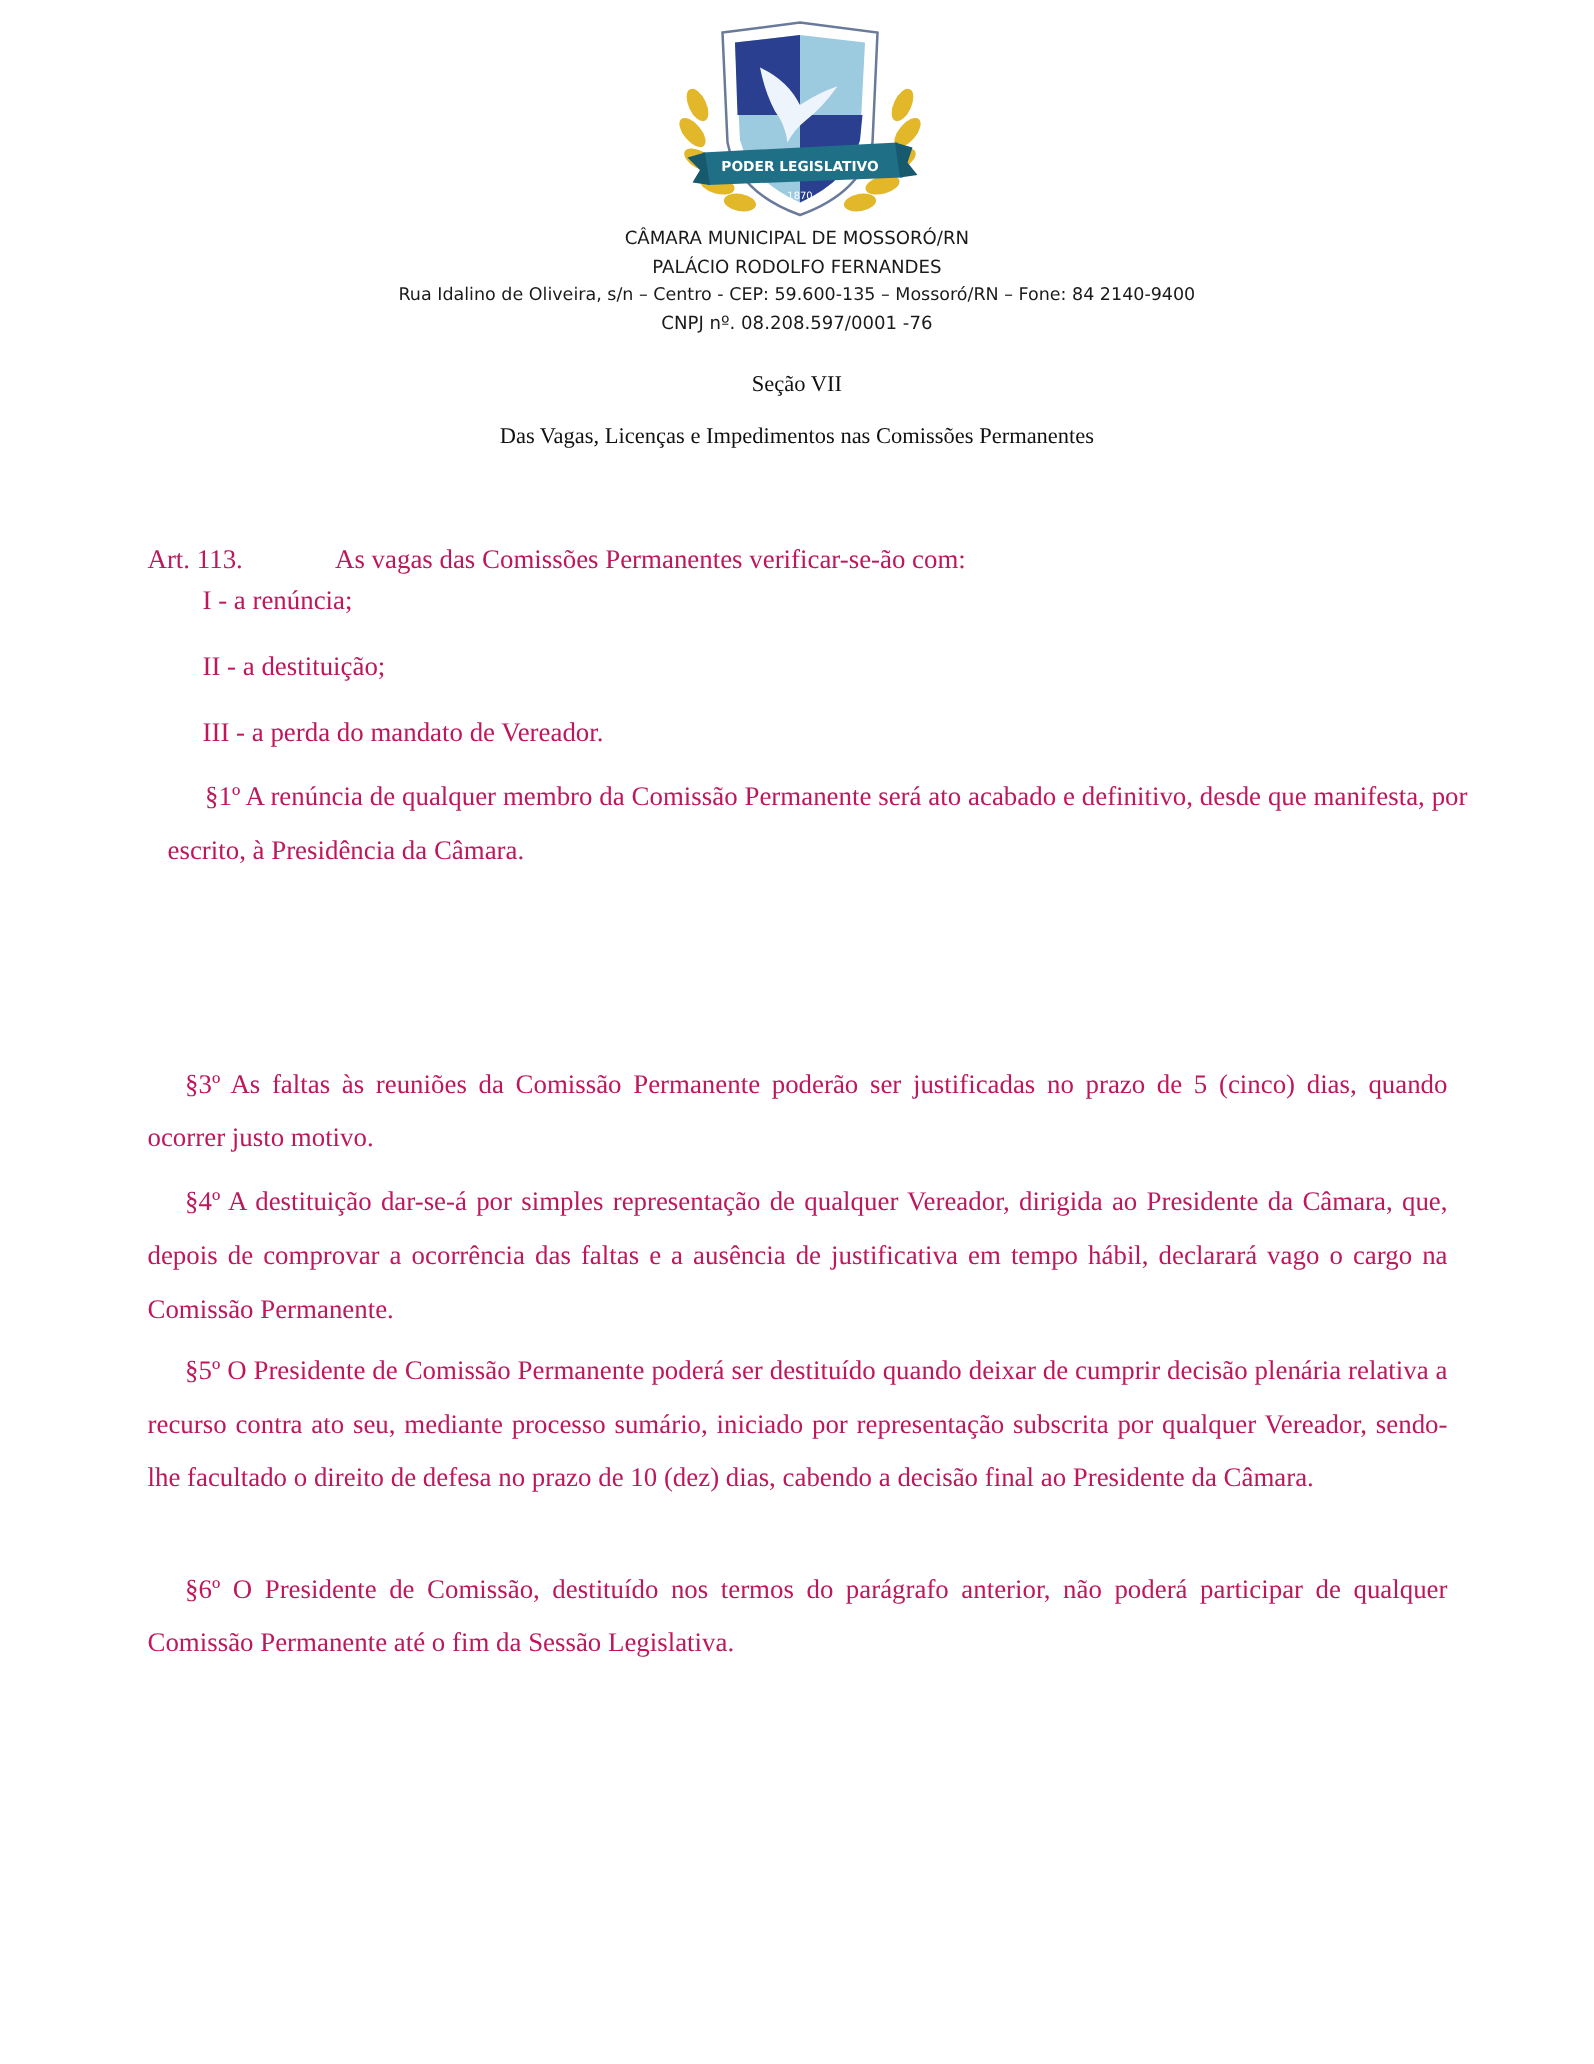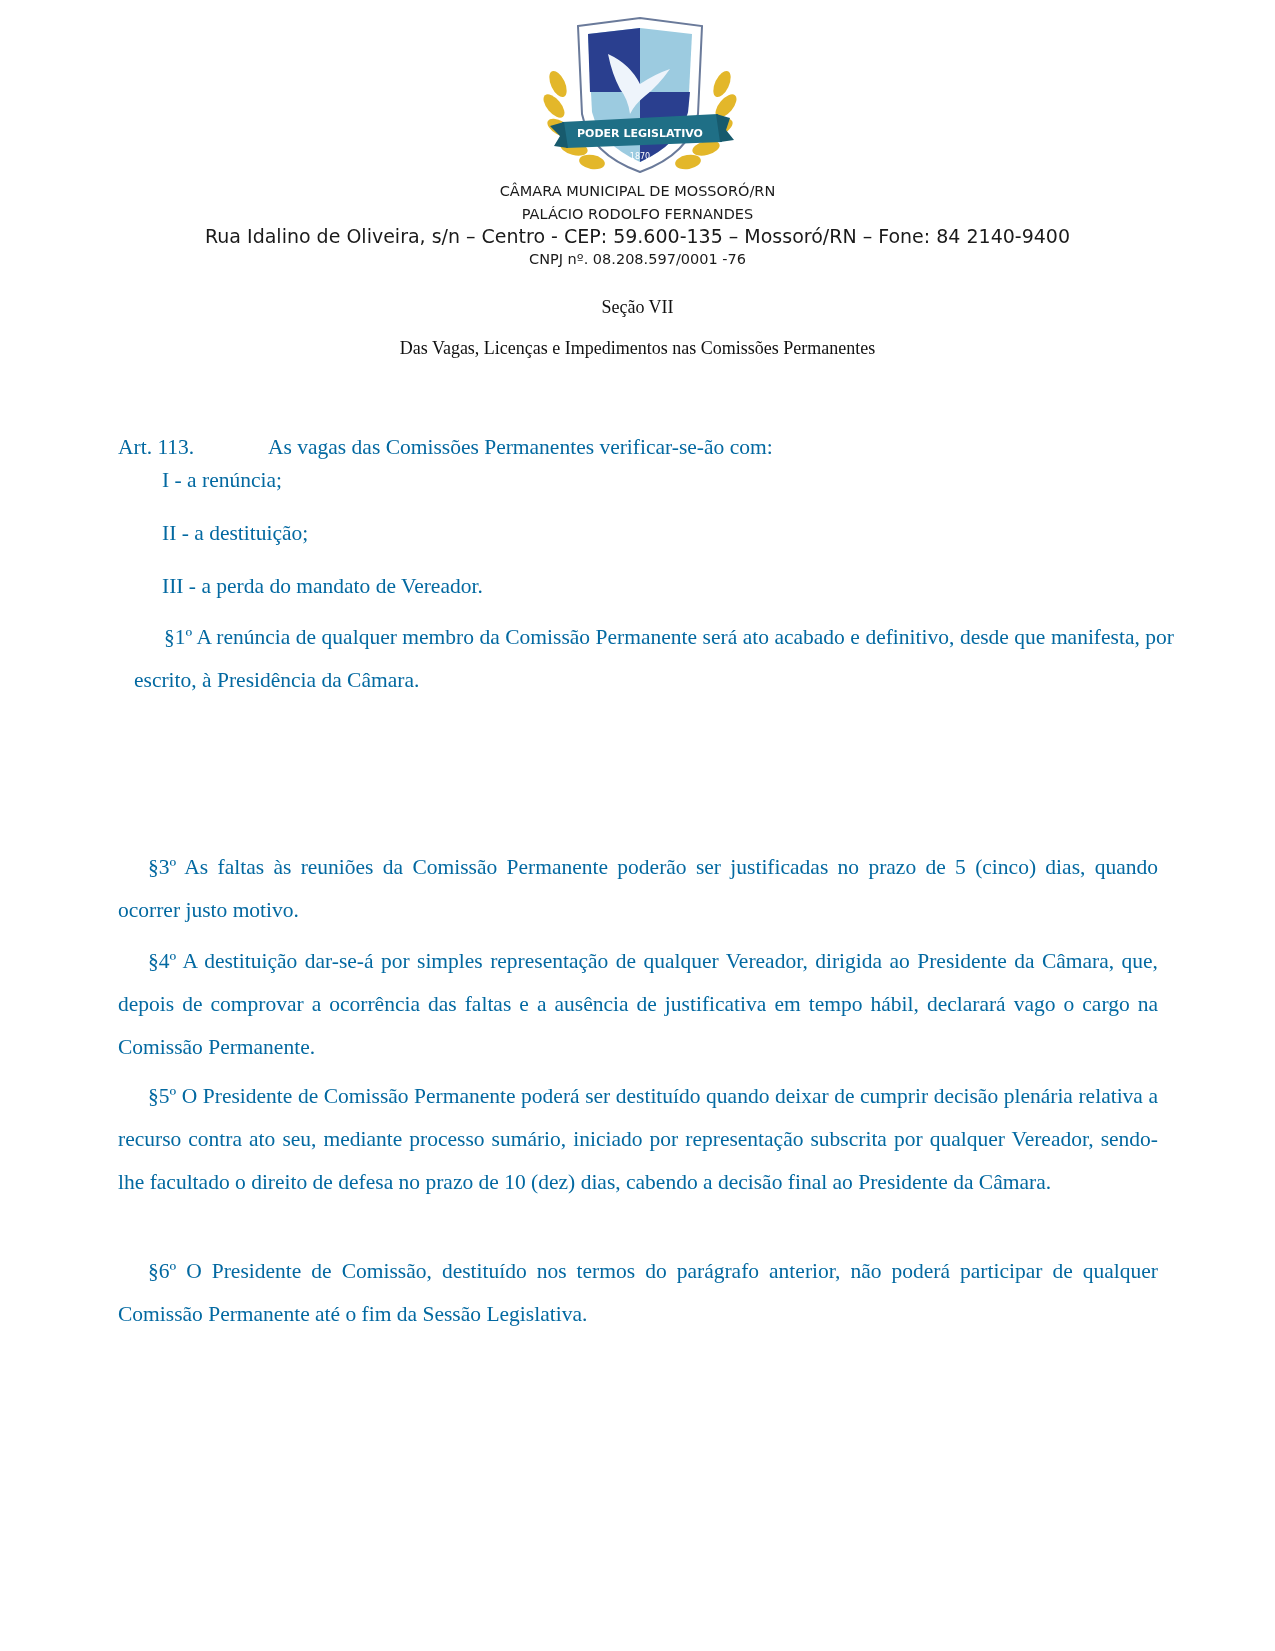--- a/index.html
+++ b/index.html
@@ -2,24 +2,24 @@
 <html><head>
   <meta charset="utf-8">
   <style>
     html, body { margin: 0; padding: 0; background: #ffffff; }
     body { width: 1275px; height: 1651px; position: relative; overflow: hidden; color: #111; }
     .page { position: absolute; left: 0; top: 0; width: 1275px; height: 1357px; }
     .logo { position: absolute; left: 540px; top: 14px; width: 200px; height: 165px; }
     .letterhead { position: absolute; left: 0; top: 180px; width: 1275px; text-align: center;
       font-family: "DejaVu Sans", sans-serif; font-weight: normal; font-size: 14.5px; line-height: 22.5px; color: #1a1a1a; }
     .lh-line { display: block; }
-    .lh-address { font-size: 19px; }
+    .lh-address { font-size: 14px; }
     .section-title { position: absolute; left: 0; width: 1275px; text-align: center;
       font-family: "Liberation Serif", serif; font-size: 18px; color: #111; margin-top: 15px; }
-    .body-text { font-family: "Liberation Serif", serif; font-size: 21.5px; color: #0369a1; }
+    .body-text { font-family: "Liberation Serif", serif; font-size: 21.5px; color: #be185d; }
     .art { position: absolute; left: 118px; top: 435px; }
     .art-num { display: inline-block; width: 150px; }
     .item { position: absolute; left: 162px; text-align: right; }
     .para { position: absolute; left: 118px; width: 1040px; text-align: justify; line-height: 43px; text-indent: 30px; }
   </style>
 </head>
 <body>
 
 <div class="page">
 

